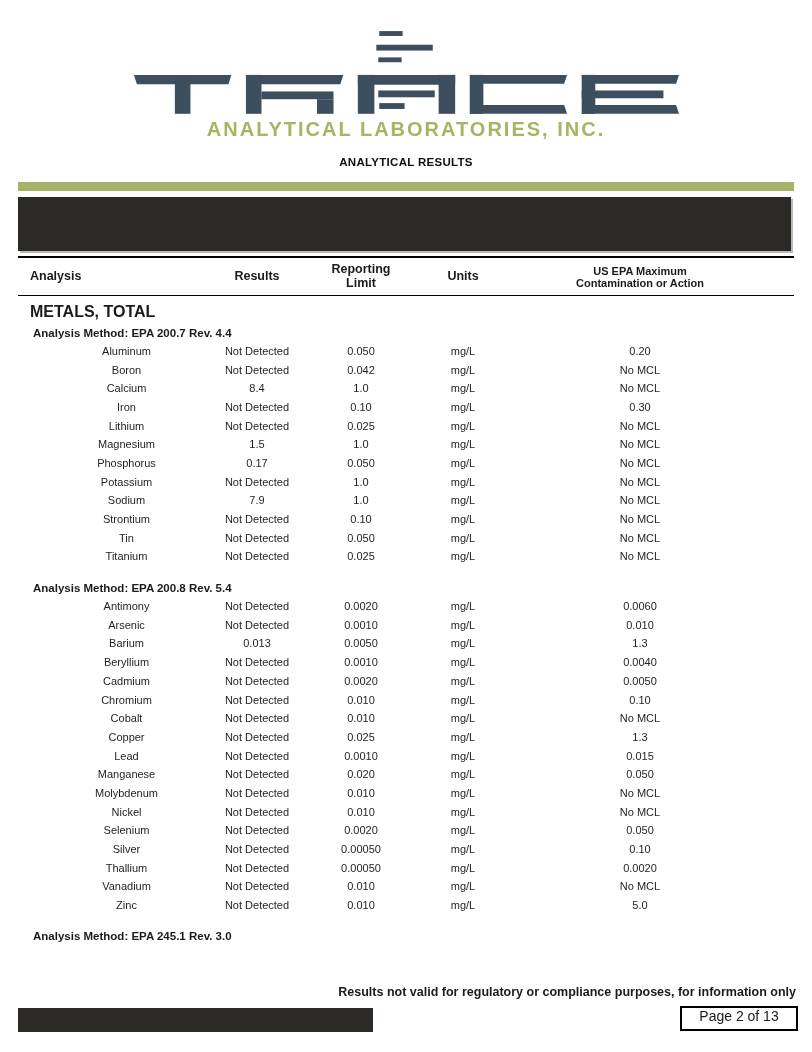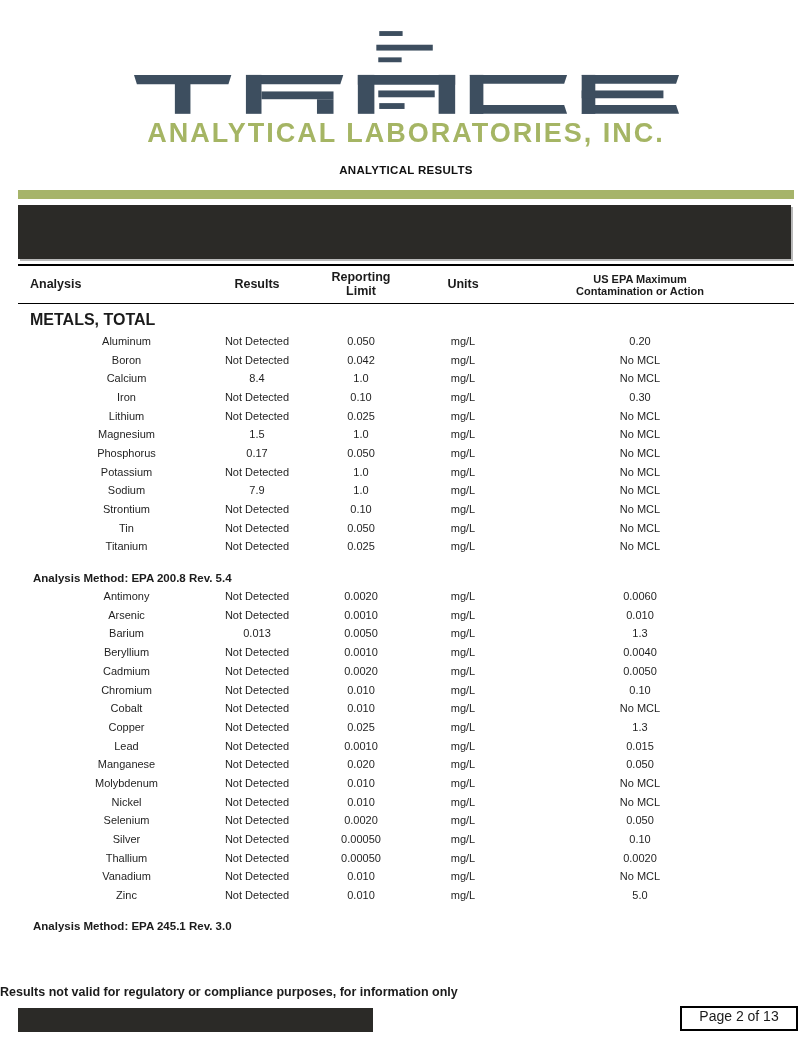--- a/index.html
+++ b/index.html
@@ -11,21 +11,21 @@
     background:#ffffff;
     font-family:"Liberation Sans", sans-serif;
     color:#1b1b1b;
     overflow:hidden;
   }
   
   .logo-svg { display:block; margin:26px auto 0; }
   .logo-subtitle {
     margin-top:2px;
     text-align:center;
-    font-size:27px;
+    font-size:20px;
     font-weight:bold;
     letter-spacing:2px;
     color:#a5b564;
   }
   .page-title {
     margin-top:15px;
     text-align:center;
     font-size:11.5px;
     font-weight:bold;
     letter-spacing:0.3px;
@@ -65,22 +65,22 @@
     padding-left:15px;
     font-size:11.5px; font-weight:bold;
   }
   .method-row.first { margin-top:6px; }
   .rows { margin-top:3px; }
   .trow { height:18.7px; font-size:11px; }
   .trow .cell { text-align:center; color:#1f1f1f; }
   .trow .c-analyte { text-align:center; padding-left:37px; }
   
   .disclaimer {
-    position:absolute; top:985px; left:0; right:0;
-    text-align:left;
+    position:absolute; top:985px; left:0; right:16px;
+    text-align:right;
     font-size:12.5px; font-weight:bold;
   }
   .footer-redaction {
     position:absolute; left:18px; top:1008px;
     width:355px; height:24px;
     background:#2b2a27;
   }
   .page-box {
     position:absolute; right:14px; top:1006px;
     width:118px; height:25px;
@@ -142,20 +142,21 @@
     <div class="h h-epa">
       <div>US EPA Maximum</div>
       <div>Contamination or Action</div>
     </div>
     <div></div>
   </div>
 
   <div class="tbody">
     <div class="section-title">METALS, TOTAL</div>
     <div id="table-groups">
+        <div class="method-row first">Analysis Method: EPA 200.7 Rev. 4.4</div>
         <div class="rows">
           <div class="trow grid-cols">
             <div class="cell c-analyte">Aluminum</div>
             <div class="cell c-result">Not Detected</div>
             <div class="cell c-limit">0.050</div>
             <div class="cell c-units">mg/L</div>
             <div class="cell c-mcl">0.20</div>
             <div></div>
           </div>
           <div class="trow grid-cols">

